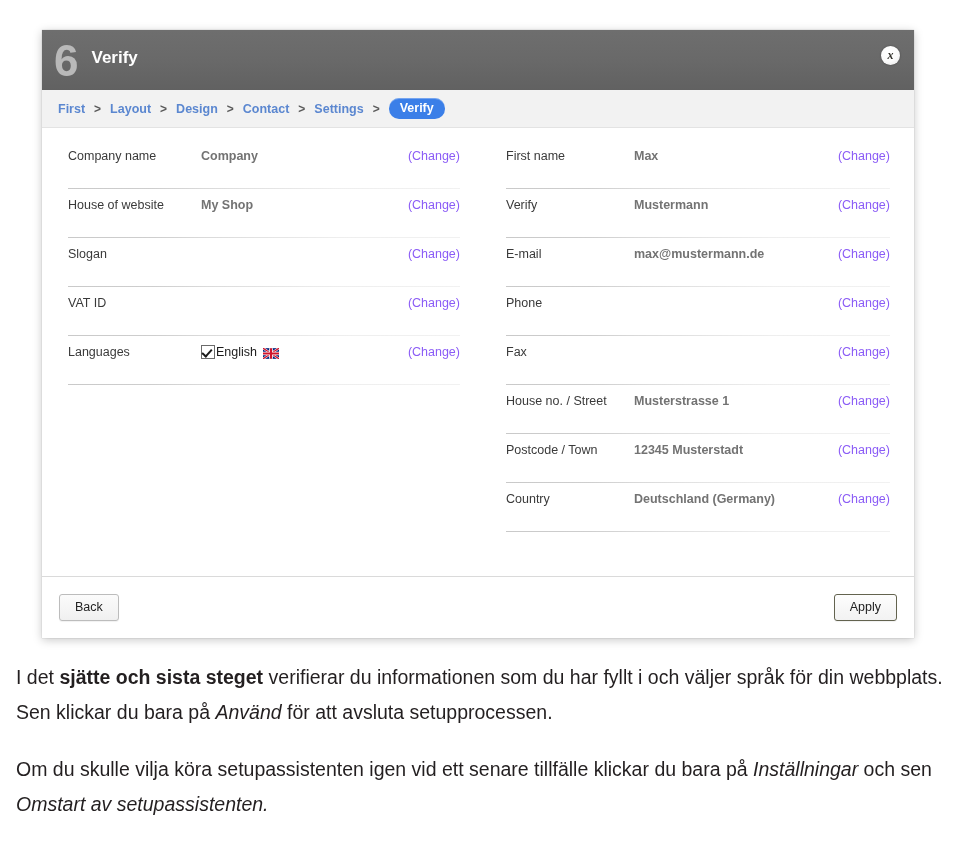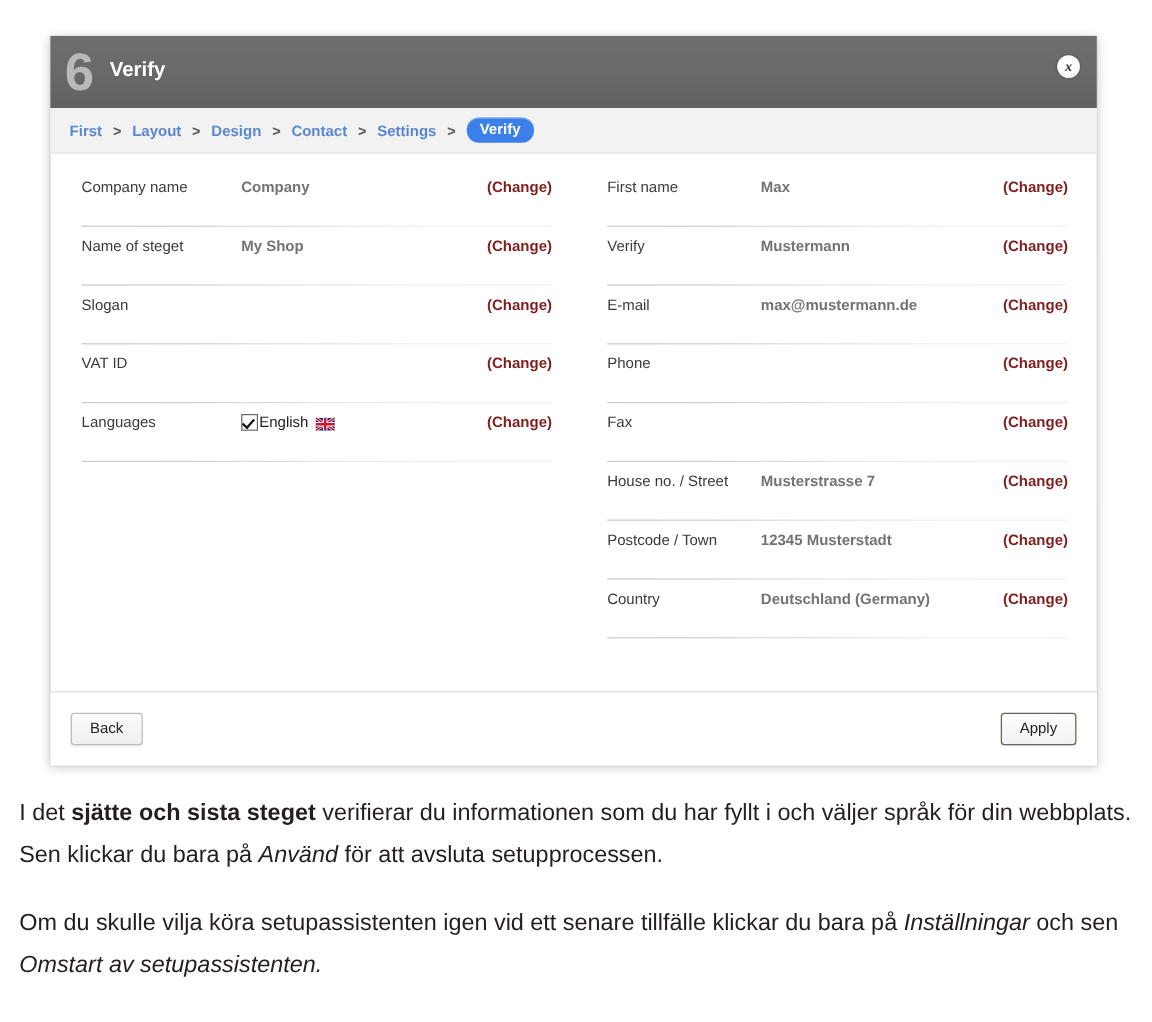--- a/index.html
+++ b/index.html
@@ -148,26 +148,25 @@
   }
   .field-value {
     font-size: 12.5px;
     font-weight: bold;
     color: #737373;
     flex: 1 1 auto;
     line-height: 15px;
   }
   .change-link {
     font-size: 12.5px;
-    color: #7f1d1d;
+    color: #8b5cf6;
     cursor: pointer;
     flex: 0 0 auto;
     line-height: 15px;
     white-space: nowrap;
-    font-weight: bold;
   }
 
   
   .lang-wrap {
     display: flex;
     align-items: center;
     flex: 1 1 auto;
     text-align: center;
   }
   .lang-check {
@@ -279,21 +278,21 @@
     </div>
 
   <div class="dlg-body">
     <div class="col col-left">
         <div class="field-row">
           <div class="field-label">Company name</div>
           <div class="field-value">Company</div>
           <div class="change-link">(Change)</div>
         </div>
         <div class="field-row">
-          <div class="field-label">Name of steget</div>
+          <div class="field-label">House of website</div>
           <div class="field-value">My Shop</div>
           <div class="change-link">(Change)</div>
         </div>
         <div class="field-row">
           <div class="field-label">Slogan</div>
           <div class="field-value"></div>
           <div class="change-link">(Change)</div>
         </div>
         <div class="field-row">
           <div class="field-label">VAT ID</div>
@@ -337,21 +336,21 @@
           <div class="field-value"></div>
           <div class="change-link">(Change)</div>
         </div>
         <div class="field-row">
           <div class="field-label">Fax</div>
           <div class="field-value"></div>
           <div class="change-link">(Change)</div>
         </div>
         <div class="field-row">
           <div class="field-label">House no. / Street</div>
-          <div class="field-value">Musterstrasse 7</div>
+          <div class="field-value">Musterstrasse 1</div>
           <div class="change-link">(Change)</div>
         </div>
         <div class="field-row">
           <div class="field-label">Postcode / Town</div>
           <div class="field-value">12345 Musterstadt</div>
           <div class="change-link">(Change)</div>
         </div>
         <div class="field-row">
           <div class="field-label">Country</div>
           <div class="field-value">Deutschland (Germany)</div>

